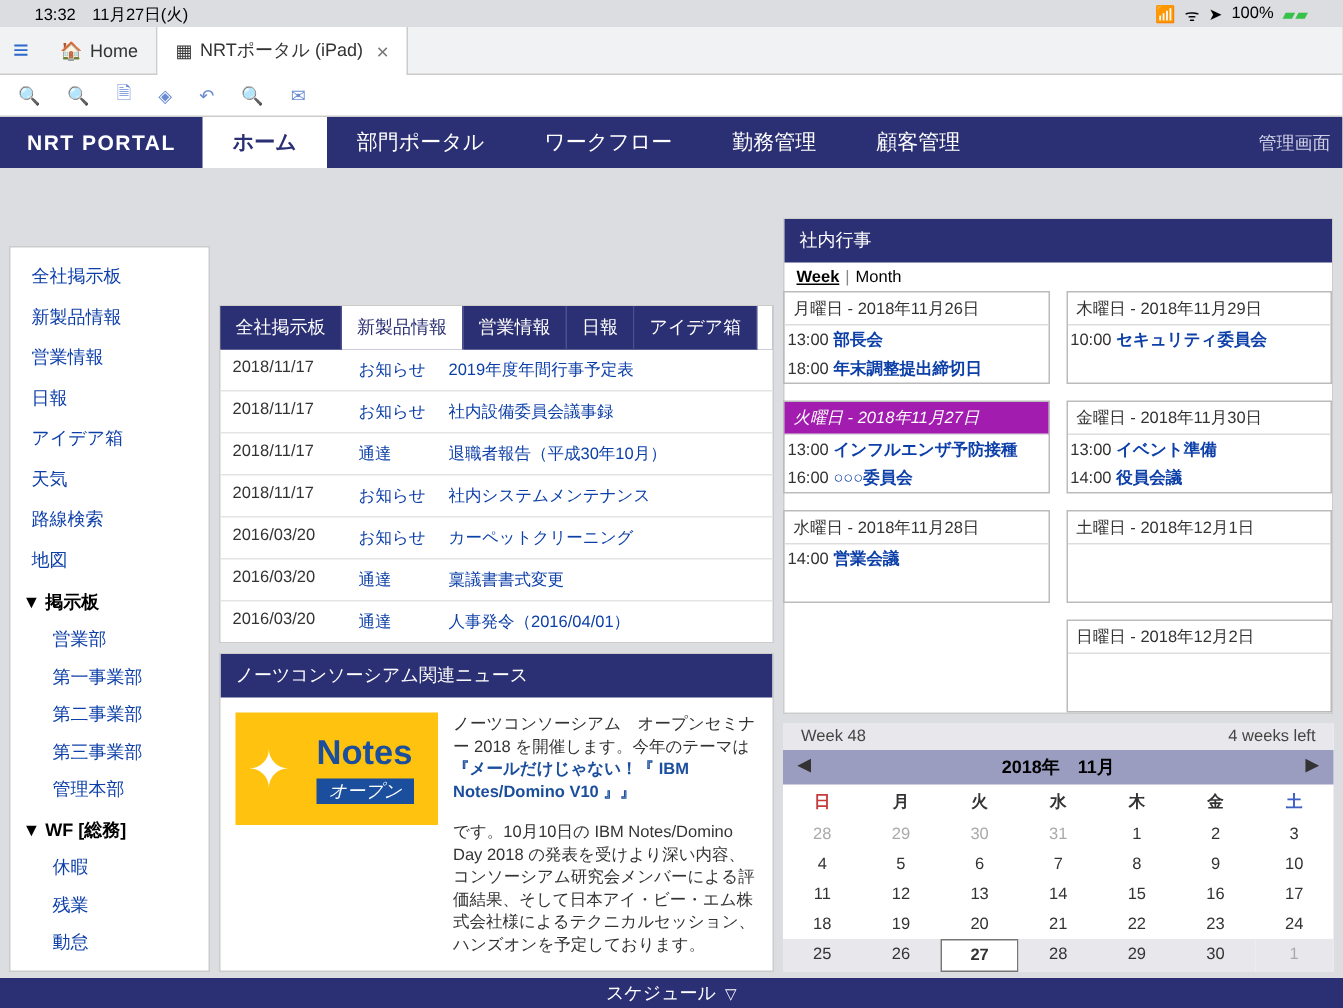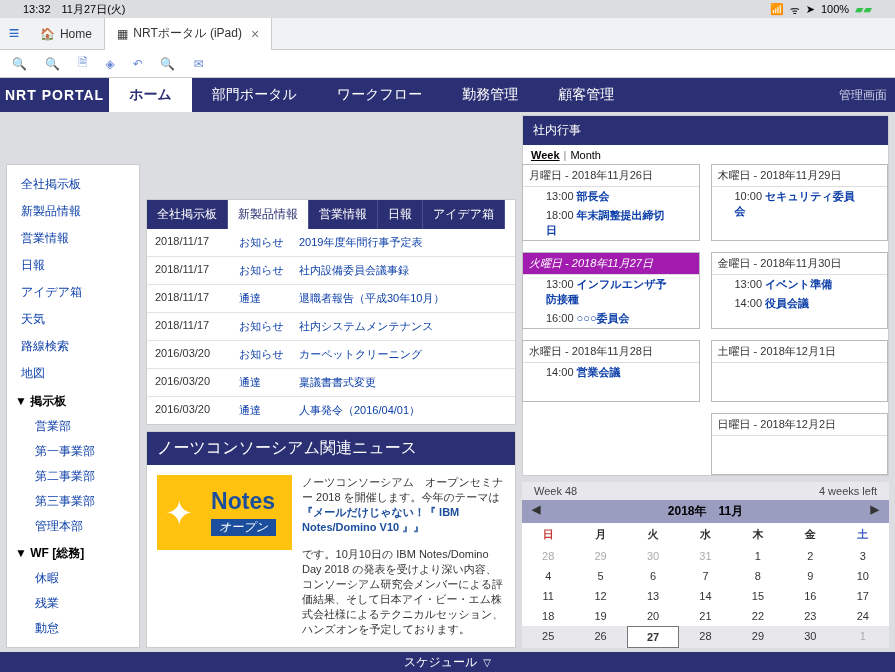--- a/index.html
+++ b/index.html
@@ -13,21 +13,21 @@
 .hamb { width: 28px; text-align: center; color: #2b6acb; font-size: 18px; }
 .tab { display: flex; align-items: center; gap: 5px; padding: 0 12px; height: 32px; border-right: 1px solid #ccc; font-size: 12px; color: #333; }
 .tab.active { background: #fff; }
 .tab .close { color: #777; font-size: 14px; margin-left: 4px; }
 .home-icon { color: #2b6acb; }
 
 .toolbar { height: 28px; background: #fff; display: flex; align-items: center; gap: 18px; padding: 0 12px; border-bottom: 1px solid #ccc; }
 .toolbar span { color: #6a8bd4; font-size: 12px; }
 
 .navbar { height: 34px; background: #2b2f73; display: flex; align-items: center; color: #fff; position: relative; }
-.brand { padding: 0 5px; font-weight: bold; font-size: 14px; letter-spacing: 1px; }
+.brand { padding: 0 18px; font-weight: bold; font-size: 14px; letter-spacing: 1px; }
 .nav-item { padding: 0 20px; height: 34px; display: flex; align-items: center; font-size: 14px; }
 .nav-item.active { background: #fff; color: #2b2f73; font-weight: bold; }
 .nav-admin { position: absolute; right: 8px; font-size: 12px; color: #cfd1e6; }
 
 .main { display: flex; padding: 6px; gap: 6px; height: 542px; align-items: flex-end; }
 
 .sidebar { width: 134px; background: #fff; border: 1px solid #ccc; padding: 6px 0; }
 .sidebar .item { padding: 5px 14px; color: #0c3fa8; font-size: 12px; }
 .sidebar .section { padding: 6px 8px 4px 8px; color: #000; font-weight: bold; font-size: 12px; }
 .sidebar .sub { padding: 4px 8px 4px 28px; color: #0c3fa8; font-size: 12px; }
@@ -40,42 +40,42 @@
 .tabs-row .spacer { flex: 1; background: #fff; }
 
 .board { background: #fff; border: 1px solid #ccc; }
 .board-row { display: flex; border-bottom: 1px solid #e4e4e4; padding: 6px 8px; font-size: 11px; gap: 12px; }
 .board-row:last-child { border-bottom: none; }
 .br-date { width: 72px; color: #333; }
 .br-type { width: 48px; color: #0c3fa8; }
 .br-title { color: #0c3fa8; flex: 1; }
 
 .newsbox { background: #fff; border: 1px solid #ccc; flex: 1; overflow: hidden; }
-.newsbox .hdr { background: #2b2f73; color: #fff; padding: 6px 10px; font-size: 16px; }
+.newsbox .hdr { background: #2b2f73; color: #fff; padding: 6px 10px; font-size: 12px; }
 .newsbox .body { display: flex; padding: 10px; gap: 10px; }
 .news-logo { width: 135px; height: 75px; background: #ffc20e; display: flex; align-items: center; justify-content: center; position: relative; }
 .news-logo .star { position: absolute; left: 8px; top: 50%; transform: translateY(-50%); font-size: 34px; color: #fff; }
 .news-logo .txt { text-align: left; margin-left: 38px; line-height: 1.1; }
 .news-logo .txt .n { color: #1b4e9c; font-weight: bold; font-size: 23px; }
 .news-logo .txt .o { display:inline-block; background: #1b4e9c; color: #fff; font-size: 12px; padding: 2px 8px; font-style: italic; margin-top: 4px; }
 .news-text { font-size: 11px; color: #333; flex: 1; }
 .news-text .link { color: #1b4e9c; font-weight: bold; }
 
 .right-col { flex: 1; display: flex; flex-direction: column; gap: 6px; }
 .eventbox { background: #fff; border: 1px solid #ccc; }
 .eventbox .hdr { background: #2b2f73; color: #fff; padding: 6px 10px; font-size: 12px; }
 .wm { padding: 4px 8px; font-size: 11px; }
 .wm .wk { font-weight: bold; text-decoration: underline; }
 .wm .sep { margin: 0 4px; color: #888; }
 .week-grid { display: grid; grid-template-columns: 1fr 1fr; gap: 12px; }
 .day-cell { border: 1px solid #bbb; margin: -1px 0 0 -1px; min-height: 62px; font-size: 11px; }
 .day-cell.short { min-height: 22px; }
 .day-hdr { padding: 3px 6px; border-bottom: 1px solid #ddd; color: #333; }
 .day-hdr.today { background: #a21caf; color: #fff; font-style: italic; }
-.ev { padding: 2px 23px; }
+.ev { padding: 2px 2px; }
 .ev .t { color: #333; }
 .ev .n { color: #0c3fa8; font-weight: bold; }
 
 .mini-cal { background: #fff; }
 .mc-top { background: #e8e8ec; display: flex; justify-content: space-between; padding: 3px 12px; font-size: 11px; color: #444; }
 .mc-title { background: #9a9cc0; color: #000; text-align: center; padding: 3px 0; font-weight: bold; font-size: 12px; position: relative; }
 .mc-title .nav { position: absolute; top: 3px; color: #333; font-size: 11px; }
 .mc-title .nav.l { left: 10px; } .mc-title .nav.r { right: 10px; }
 .mc-grid { display: grid; grid-template-columns: repeat(7, 1fr); text-align: center; }
 .mc-h { padding: 4px 0; font-size: 11px; color: #333; font-weight: bold; }

